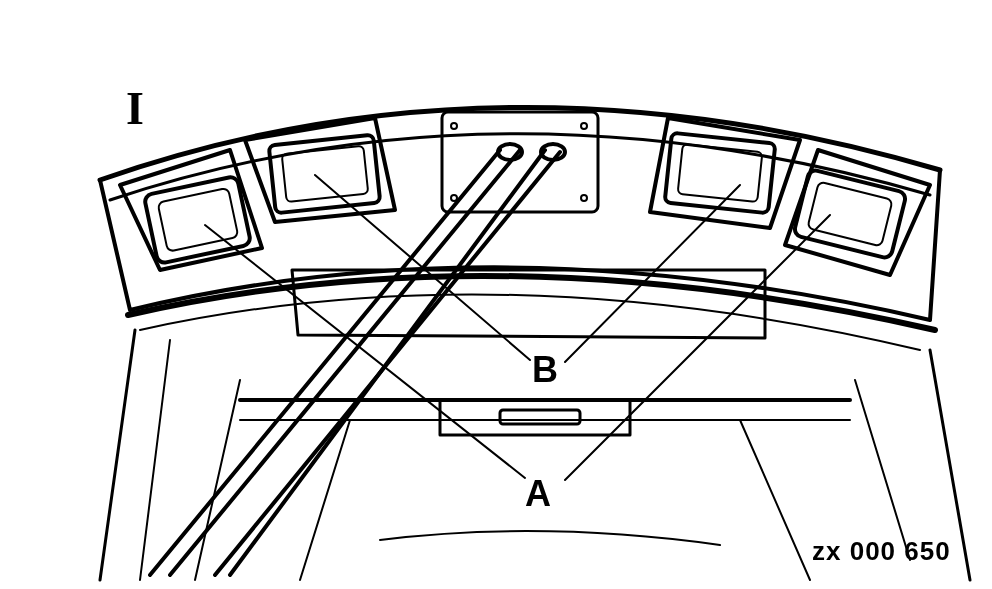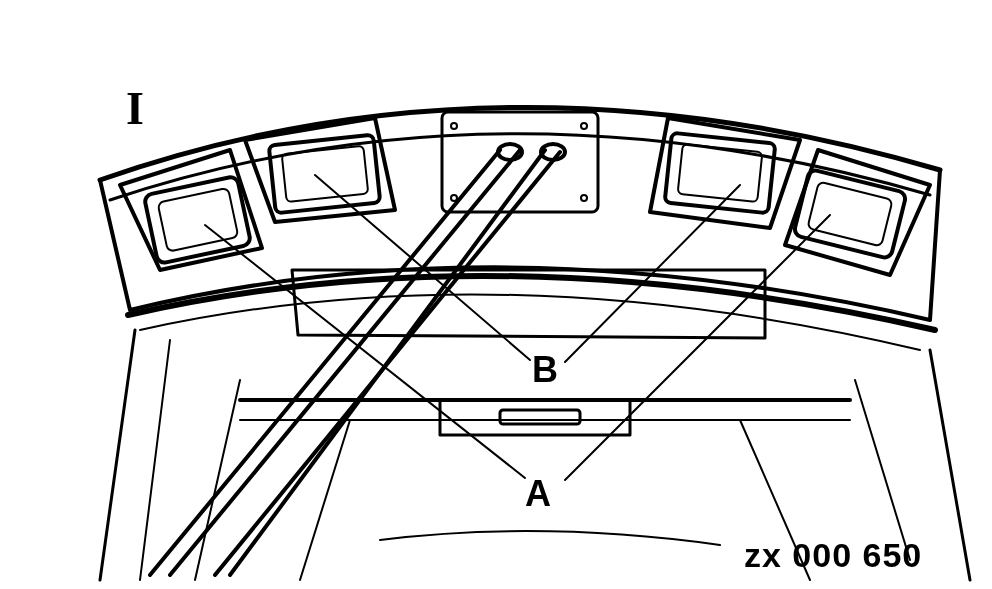--- a/index.html
+++ b/index.html
@@ -2,21 +2,21 @@
 <html><head>
 <meta charset="utf-8">
 <style>
   html,body{margin:0;padding:0;background:#fff;}
   #stage{position:relative;width:992px;height:589px;overflow:hidden;background:#fff;}
   svg{position:absolute;left:0;top:0;}
   .lbl{position:absolute;font-family:"Liberation Sans",sans-serif;font-weight:bold;color:#000;line-height:1;}
   #panel-label{left:126px;top:86px;font-size:46px;font-family:"Liberation Serif",serif;}
   #callout-b{left:532px;top:352px;font-size:36px;}
   #callout-a{left:525px;top:476px;font-size:36px;}
-  #figure-id{left:744px;top:538px;font-size:34px;letter-spacing:1px;}
+  #figure-id{left:812px;top:538px;font-size:26px;letter-spacing:1px;}
 </style>
 </head>
 <body>
 
 <div id="stage">
   <svg width="992" height="589" viewBox="0 0 992 589" fill="none" stroke="#000" stroke-linecap="round" stroke-linejoin="round">
 
     <path d="M100,180 Q500,40 940,170" stroke-width="5"></path>
     <path d="M110,200 Q500,70 930,195" stroke-width="3"></path>
 

